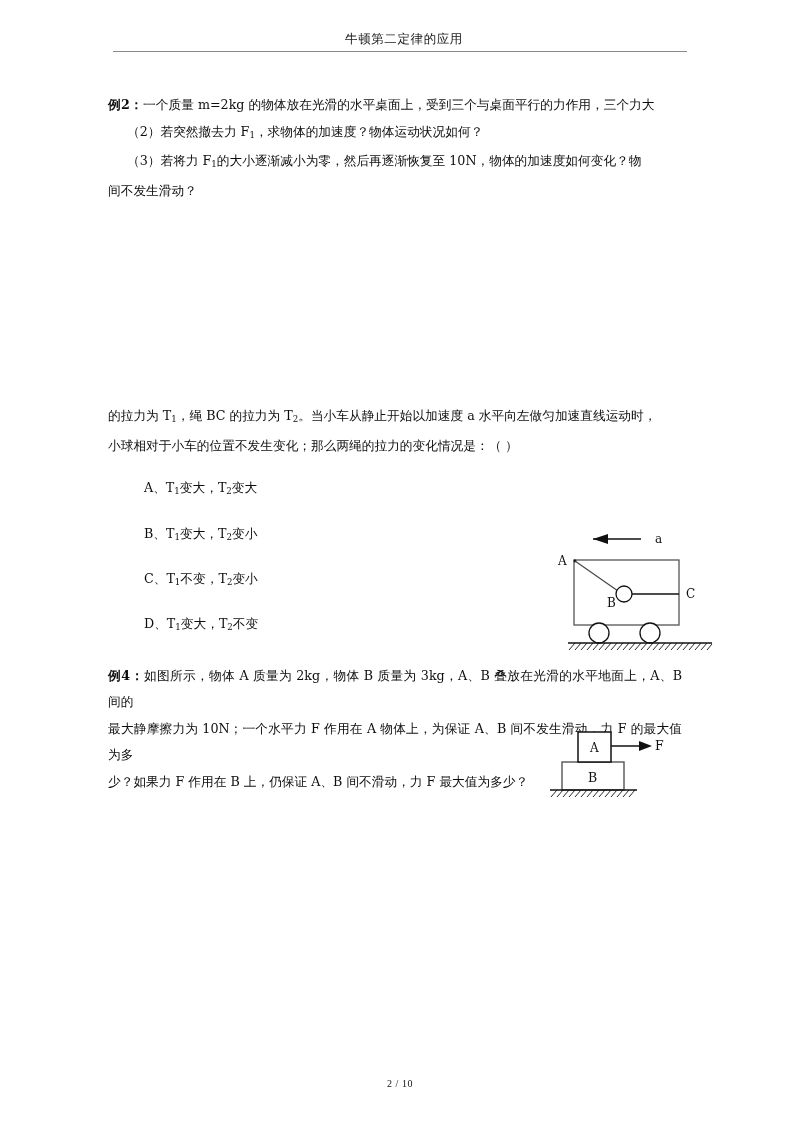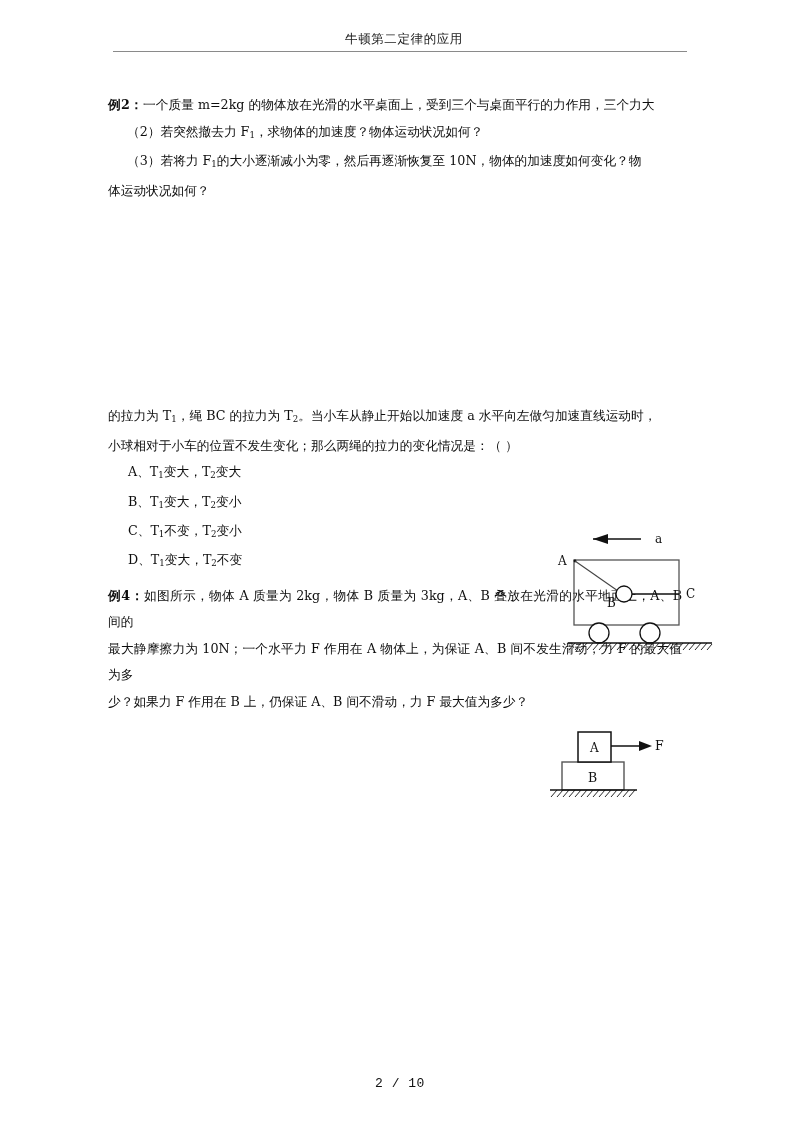--- a/index.html
+++ b/index.html
@@ -59,42 +59,42 @@
   sub { font-size: 0.68em; vertical-align: -0.28em; }
 
   .spacer-1 { height: 198px; }
   .spacer-2 { height: 6px; }
 
   
   .opt {
     font-size: 12.7px;
     line-height: 26px;
     padding-left: 20px;
-    margin: 0;
+    margin: 16px;
     color: #0d0d0d;
   }
 
   
   .fig {
     position: absolute;
   }
   .fig-cart  { left: 496px; top: 526px; width: 220px; height: 132px; }
   .fig-block { left: 540px; top: 722px; width: 180px; height: 82px; }
 
   
   .page-footer {
     position: absolute;
     left: 0;
     top: 1072px;
     width: 800px;
     text-align: center;
   }
   .page-footer .ftr-text {
-    font-family: Liberation Mono, monospace;
-    font-size: 13px;
+    font-family: Liberation Serif, serif;
+    font-size: 10px;
     color: #111111;
     letter-spacing: 0.5px;
   }
 </style>
 </head>
 <body>
 
 <div class="page-header">
   <span class="hdr-text">牛顿第二定律的应用</span>
 </div>
@@ -103,21 +103,21 @@
 <div class="content">
 
   <div>
     <p class="para"><span class="lead">例2：</span><span>一个质量 m=2kg 的物体放在光滑的水平桌面上，受到三个与桌面平行的力作用，三个力大</span></p>
 
 
     <p class="para indent"><span>（2）若突然撤去力 F</span><sub>1</sub><span>，求物体的加速度？物体运动状况如何？</span></p>
 
     <p class="para indent"><span>（3）若将力 F</span><sub>1</sub><span>的大小逐渐减小为零，然后再逐渐恢复至 10N，物体的加速度如何变化？物</span></p>
 
-    <p class="para">体运动状况如何？</p>
+    <p class="para">间不发生滑动？</p>
   </div>
 
   <div class="spacer-1"></div>
 
   <div>
     <p class="para"><span>的拉力为 T</span><sub>1</sub><span>，绳 BC 的拉力为 T</span><sub>2</sub><span>。当小车从静止开始以加速度 a 水平向左做匀加速直线运动时，</span></p>
     <p class="para">小球相对于小车的位置不发生变化；那么两绳的拉力的变化情况是：（    ）</p>
 
     <p class="opt"><span>A、T</span><sub>1</sub><span>变大，T</span><sub>2</sub><span>变大</span></p>
 

